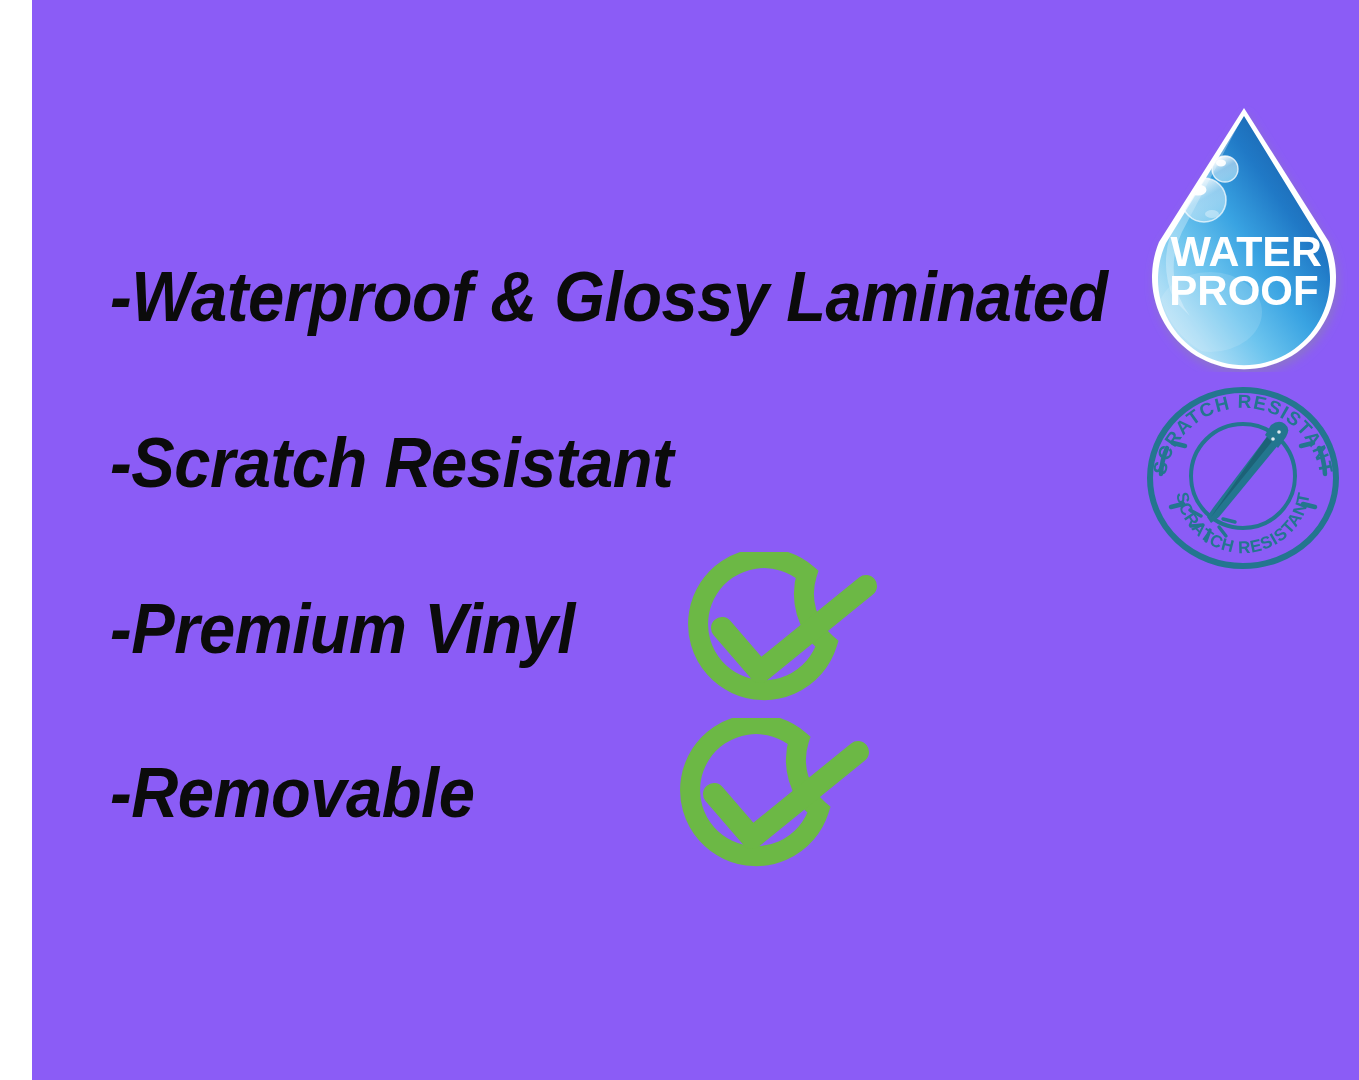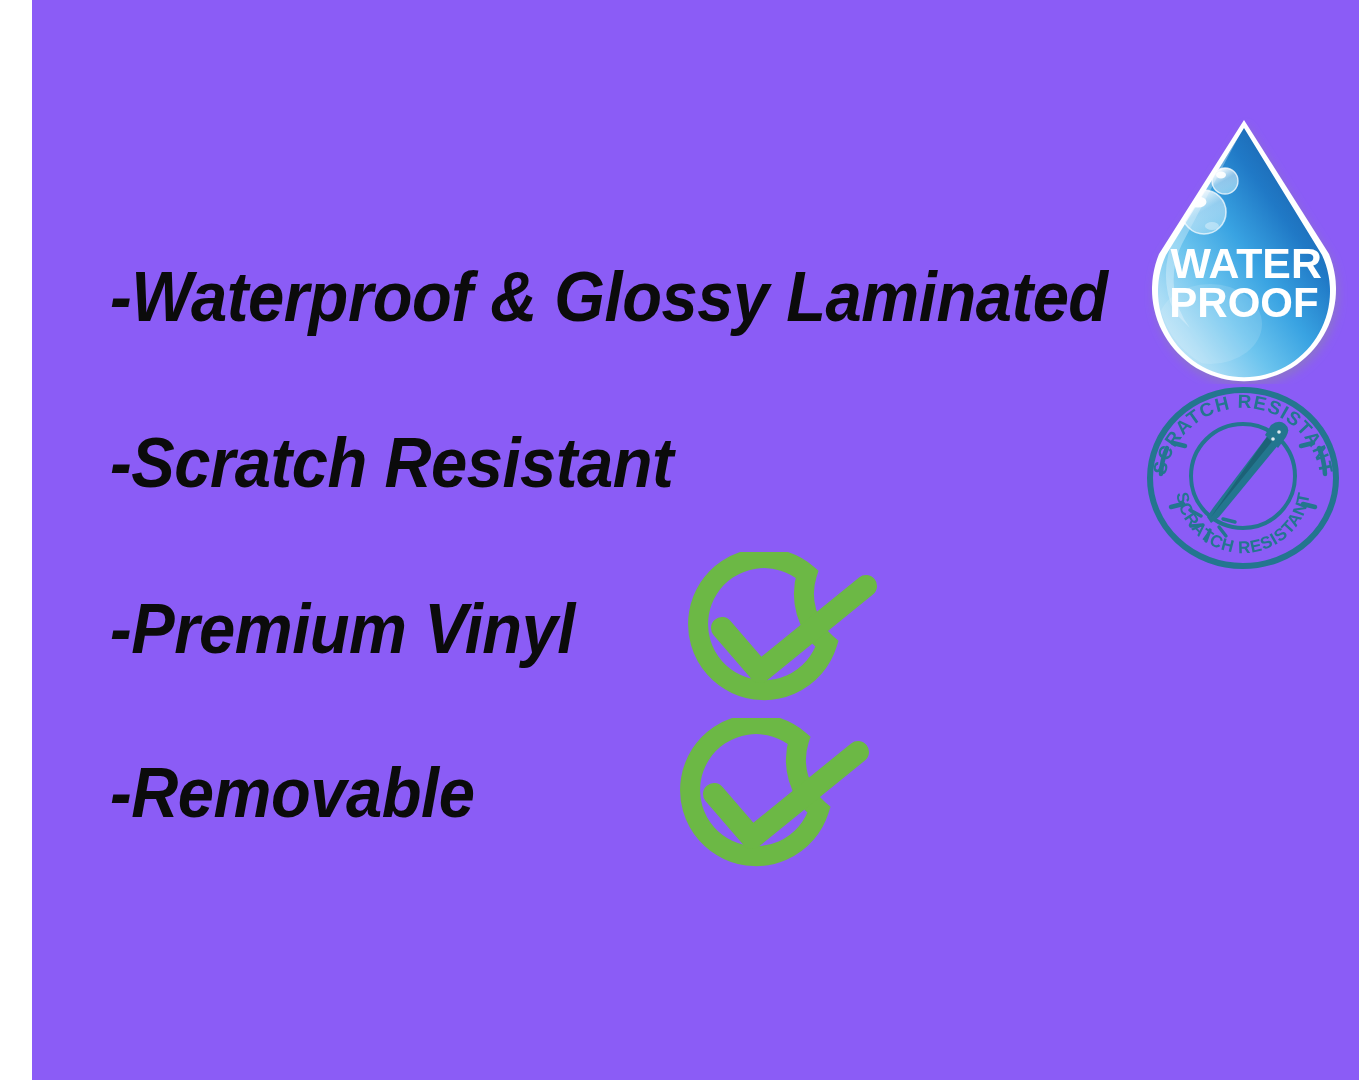--- a/index.html
+++ b/index.html
@@ -36,21 +36,21 @@
   }
   .feature-line.l1 { top: 262px; }
   .feature-line.l2 { top: 428px; }
   .feature-line.l3 { top: 594px; }
   .feature-line.l4 { top: 758px; }
 
   
   .waterdrop-badge {
     position: absolute;
     left: 1104px;
-    top: 116px;
+    top: 104px;
     width: 216px;
     height: 268px;
   }
   .waterdrop-badge svg { display: block; width: 100%; height: 100%; }
 
   
   .scratch-badge {
     position: absolute;
     left: 1111px;
     top: 386px;

